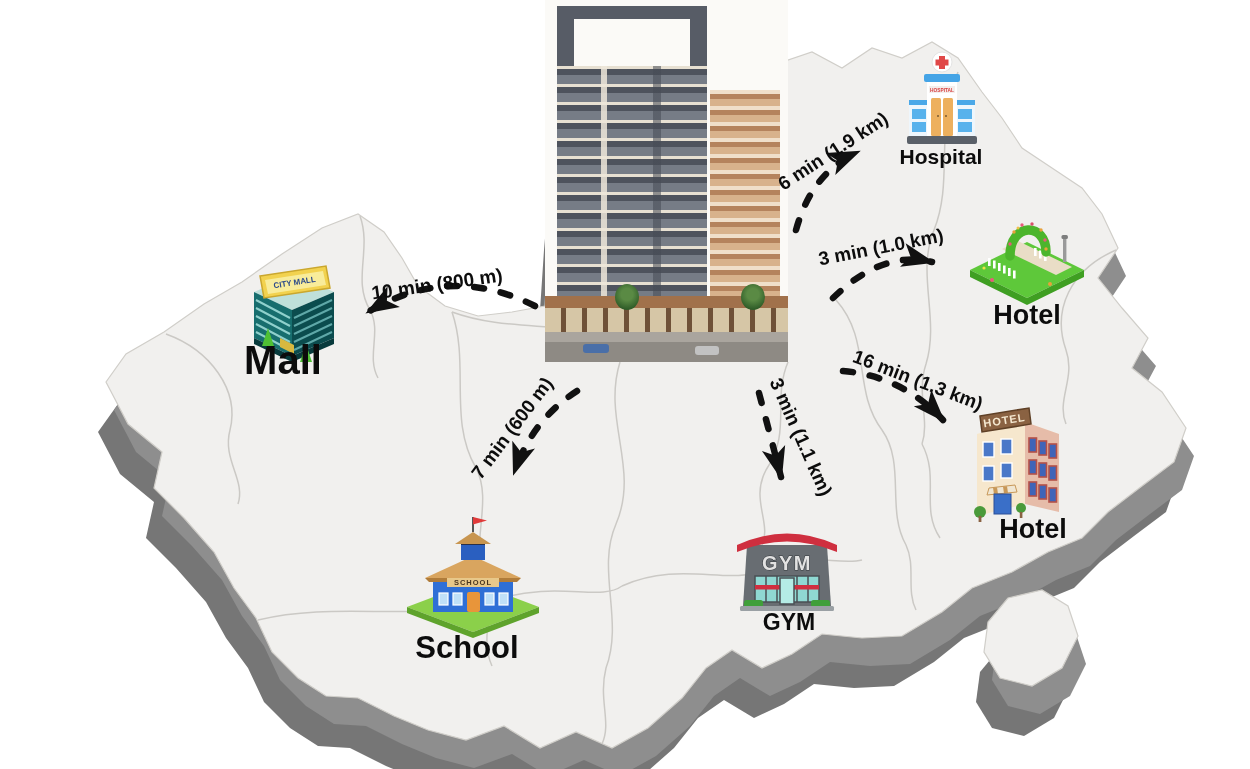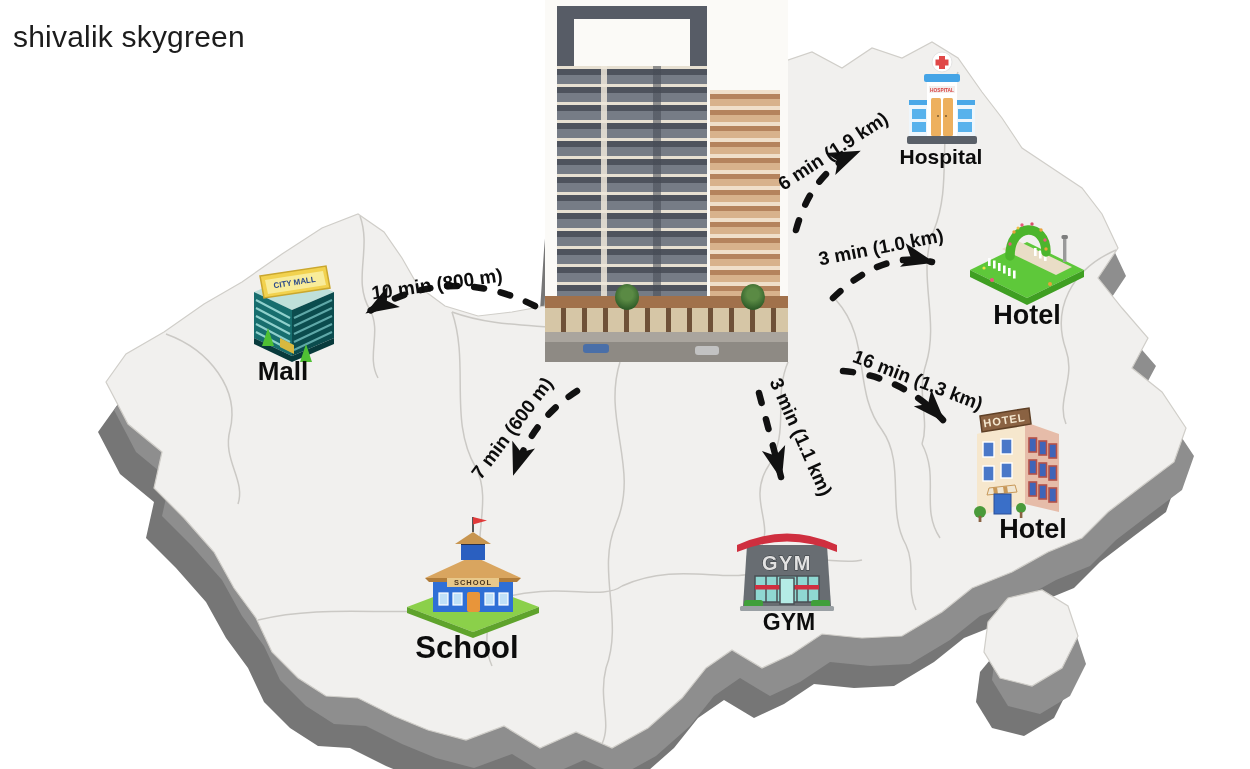--- a/index.html
+++ b/index.html
@@ -238,29 +238,28 @@
     <text x="70" y="73.4" font-size="7.5" font-weight="bold" fill="#4a3520" text-anchor="middle" letter-spacing="1">SCHOOL</text>
     <rect x="64" y="80" width="13" height="20" rx="2" fill="#e8953a"></rect>
     <g fill="#bfe0f8" stroke="#ffffff" stroke-width="1.2">
       <rect x="36" y="81" width="9" height="12"></rect>
         <rect x="50" y="81" width="9" height="12"></rect>
       <rect x="82" y="81" width="9" height="12"></rect>
         <rect x="96" y="81" width="9" height="12"></rect>
     </g>
   </svg>
 
-  <div class="loc-label" style="left:283px;top:358px;font-size:26px;">Mall</div>
+  <div class="loc-label" style="left:283px;top:340px;font-size:40px;">Mall</div>
   <div class="loc-label" style="left:941px;top:146px;font-size:21px;">Hospital</div>
   <div class="loc-label" style="left:1027px;top:302px;font-size:27px;">Hotel</div>
   <div class="loc-label" style="left:1033px;top:516px;font-size:27px;">Hotel</div>
   <div class="loc-label" style="left:789px;top:611px;font-size:23px;">GYM</div>
   <div class="loc-label" style="left:467px;top:632px;font-size:31px;">School</div>
 
   <div class="time-label" style="left:437px;top:284px;transform:translate(-50%,-50%) rotate(-8deg);">10 min (800 m)</div>
   <div class="time-label" style="left:833px;top:151px;transform:translate(-50%,-50%) rotate(-33deg);">6 min (1.9 km)</div>
   <div class="time-label" style="left:881px;top:247px;transform:translate(-50%,-50%) rotate(-11deg);">3 min (1.0 km)</div>
   <div class="time-label" style="left:918px;top:380px;transform:translate(-50%,-50%) rotate(21deg);">16 min (1.3 km)</div>
   <div class="time-label" style="left:801px;top:437px;transform:translate(-50%,-50%) rotate(66deg);">3 min (1.1 km)</div>
   <div class="time-label" style="left:512px;top:428px;transform:translate(-50%,-50%) rotate(-53deg);">7 min (600 m)</div>
 
-  <div class="page-title">shivalik skygreen</div>
 
 </div>
 
 </body></html>

